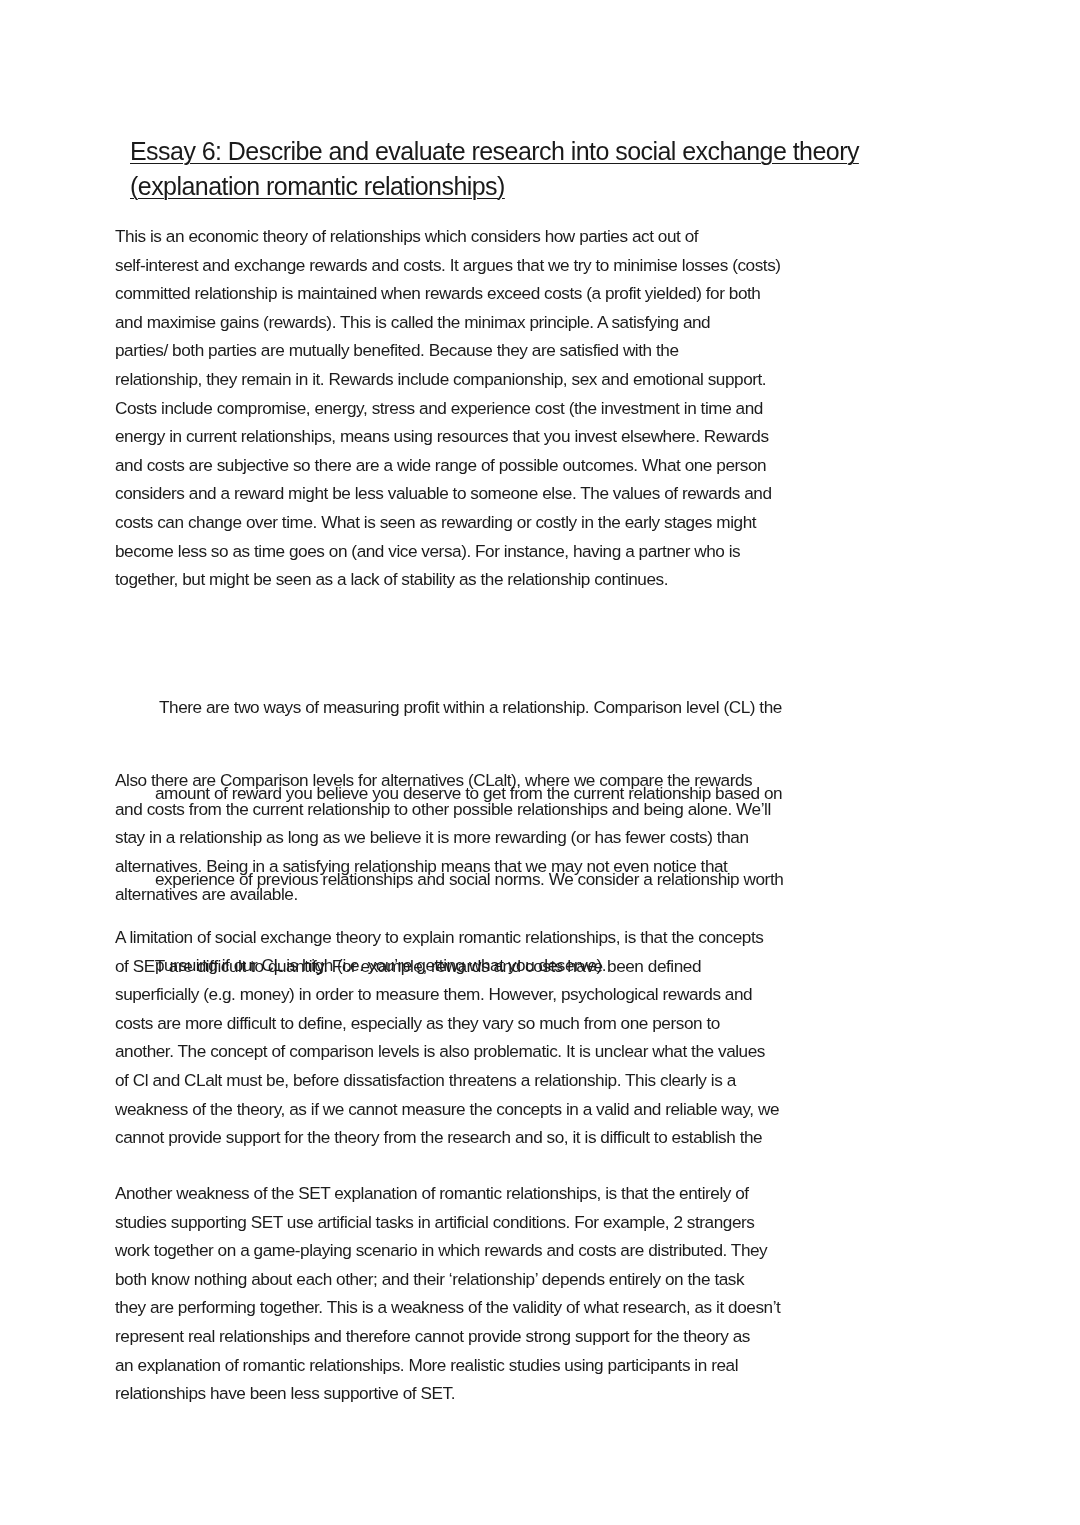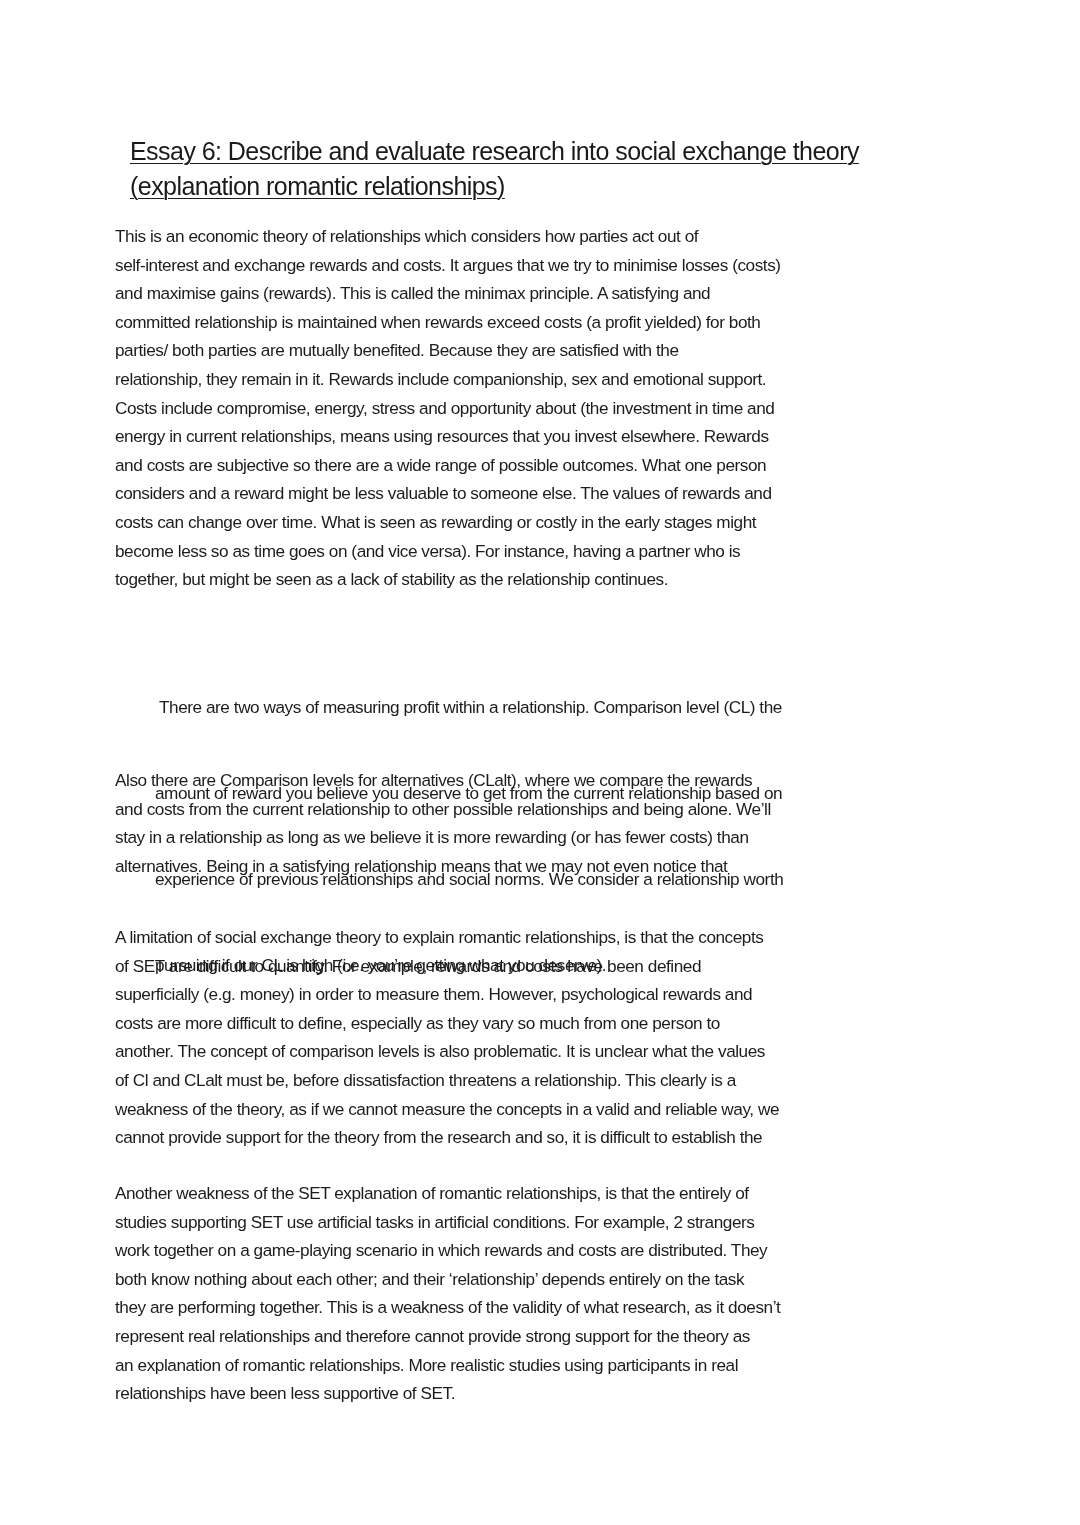--- a/index.html
+++ b/index.html
@@ -58,45 +58,46 @@
 <div class="page">
 
   <div class="title">
     <span class="line">Essay 6: Describe and evaluate research into social exchange theory</span>
     <span class="line">(explanation romantic relationships)</span>
   </div>
 
   <div class="para" style="top:222px;">
     <span class="line">This is an economic theory of relationships which considers how parties act out of</span>
     <span class="line">self-interest and exchange rewards and costs. It argues that we try to minimise losses (costs)</span>
+    <span class="line">committed relationship is maintained when rewards exceed costs (a profit yielded) for both</span>
     <span class="line">and maximise gains (rewards). This is called the minimax principle. A satisfying and</span>
-    <span class="line">committed relationship is maintained when rewards exceed costs (a profit yielded) for both</span>
     <span class="line">parties/ both parties are mutually benefited.  Because they are satisfied with the</span>
     <span class="line">relationship, they remain in it. Rewards include companionship, sex and emotional support.</span>
-    <span class="line">Costs include compromise, energy, stress and opportunity about (the investment in time and</span>
+    <span class="line">Costs include compromise, energy, stress and experience cost (the investment in time and</span>
     <span class="line">energy in current relationships, means using resources that you invest elsewhere. Rewards</span>
     <span class="line">and costs are subjective so there are a wide range of possible outcomes. What one person</span>
     <span class="line">considers and a reward might be less valuable to someone else. The values of rewards and</span>
     <span class="line">costs can change over time. What is seen as rewarding or costly in the early stages might</span>
     <span class="line">become less so as time goes on (and vice versa). For instance, having a partner who is</span>
     <span class="line">together, but might be seen as a lack of stability as the relationship continues.</span>
   </div>
 
   <div class="para" style="top:636px; white-space:pre;margin-left:40px;">
     <span class="line" style="white-space:pre;"> There are two ways of measuring profit within a relationship. Comparison level (CL) the</span>
     <span class="line">amount of reward you believe you deserve to get from the current relationship based on</span>
     <span class="line">experience of previous relationships and social norms. We consider a relationship worth</span>
     <span class="line">pursuing if our CL is high (i.e. you’re getting what you deserve).</span>
   </div>
 
   <div class="para" style="top:766px;">
     <span class="line">Also there are Comparison levels for alternatives (CLalt), where we compare the rewards</span>
     <span class="line">and costs from the current relationship to other possible relationships and being alone. We’ll</span>
     <span class="line">stay in a relationship as long as we believe it is more rewarding (or has fewer costs) than</span>
     <span class="line">alternatives. Being in a satisfying relationship means that we may not even notice that</span>
+    <span class="line">alternatives are available.</span>
   </div>
 
   <div class="para" style="top:923px;">
     <span class="line">A limitation of social exchange theory to explain romantic relationships, is that the concepts</span>
     <span class="line">of SET are difficult to quantify. For example, rewards and costs have been defined</span>
     <span class="line">superficially (e.g. money) in order to measure them. However, psychological rewards and</span>
     <span class="line">costs are more difficult to define, especially as they vary so much from one person to</span>
     <span class="line">another. The concept of comparison levels is also problematic. It is unclear what the values</span>
     <span class="line">of Cl and CLalt must be, before dissatisfaction threatens a relationship. This clearly is a</span>
     <span class="line">weakness of the theory, as if we cannot measure the concepts in a valid and reliable way, we</span>

